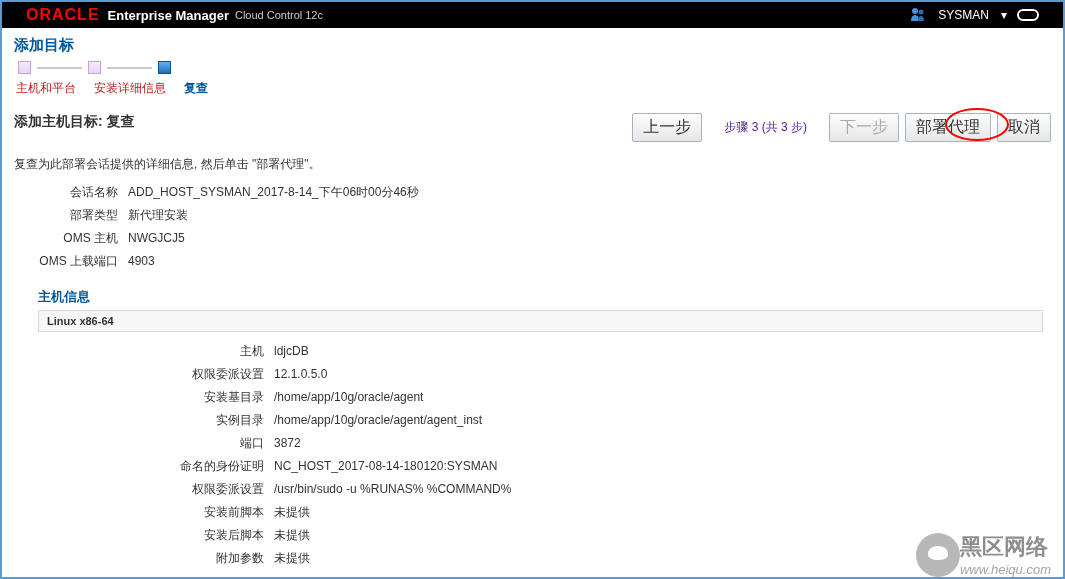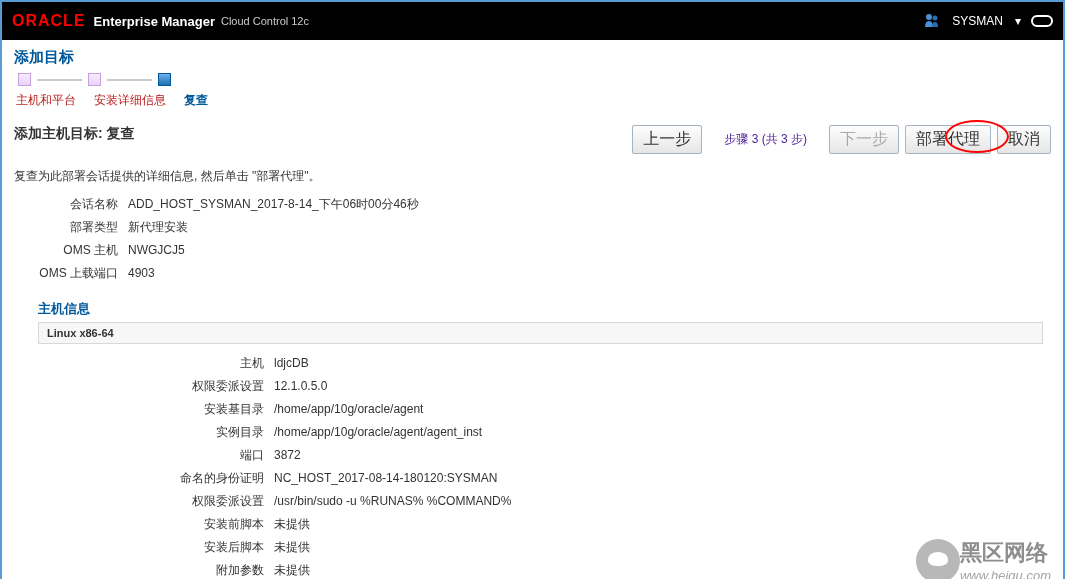--- a/index.html
+++ b/index.html
@@ -9,24 +9,24 @@
       background: #fff;
       color: #333;
       width: 1065px;
       height: 579px;
       position: relative;
       overflow: hidden;
     }
     .topbar {
       background: #000;
       color: #fff;
-      height: 40px;
-      display: flex;
-      align-items: center;
-      padding: 0 10px;
+      height: 28px;
+      display: flex;
+      align-items: center;
+      padding: 0 24px;
       border: 2px solid #5a9bd4;
       border-bottom: none;
     }
     .oracle-logo {
       color: #ff0000;
       font-weight: bold;
       font-size: 16px;
       letter-spacing: 1px;
       font-family: Arial, sans-serif;
     }
@@ -199,21 +199,21 @@
       line-height: 18px;
     }
     .hd-label {
       width: 110px;
       text-align: right;
       margin-right: 10px;
     }
     .watermark {
       position: absolute;
       right: 12px;
-      bottom: 6px;
+      bottom: 0;
       display: flex;
       align-items: center;
       gap: 0;
       opacity: 0.6;
     }
     .wm-icon {
       width: 44px; height: 44px;
       background: #8a8a8a;
       border-radius: 50%;
       position: relative;

